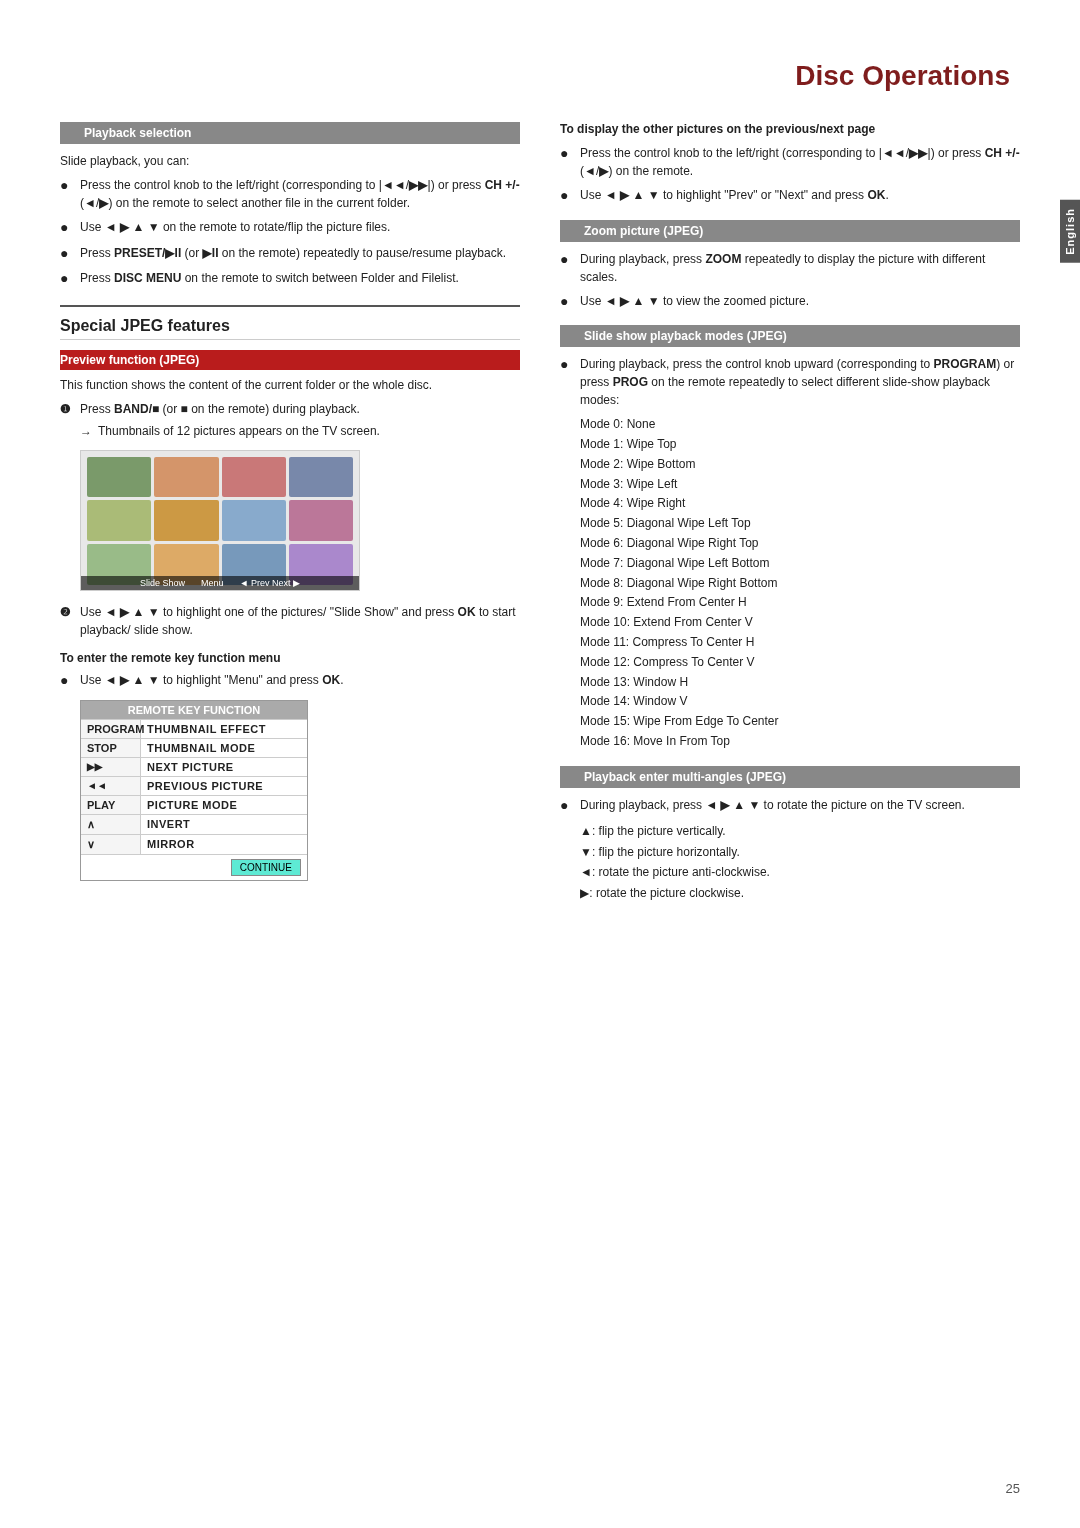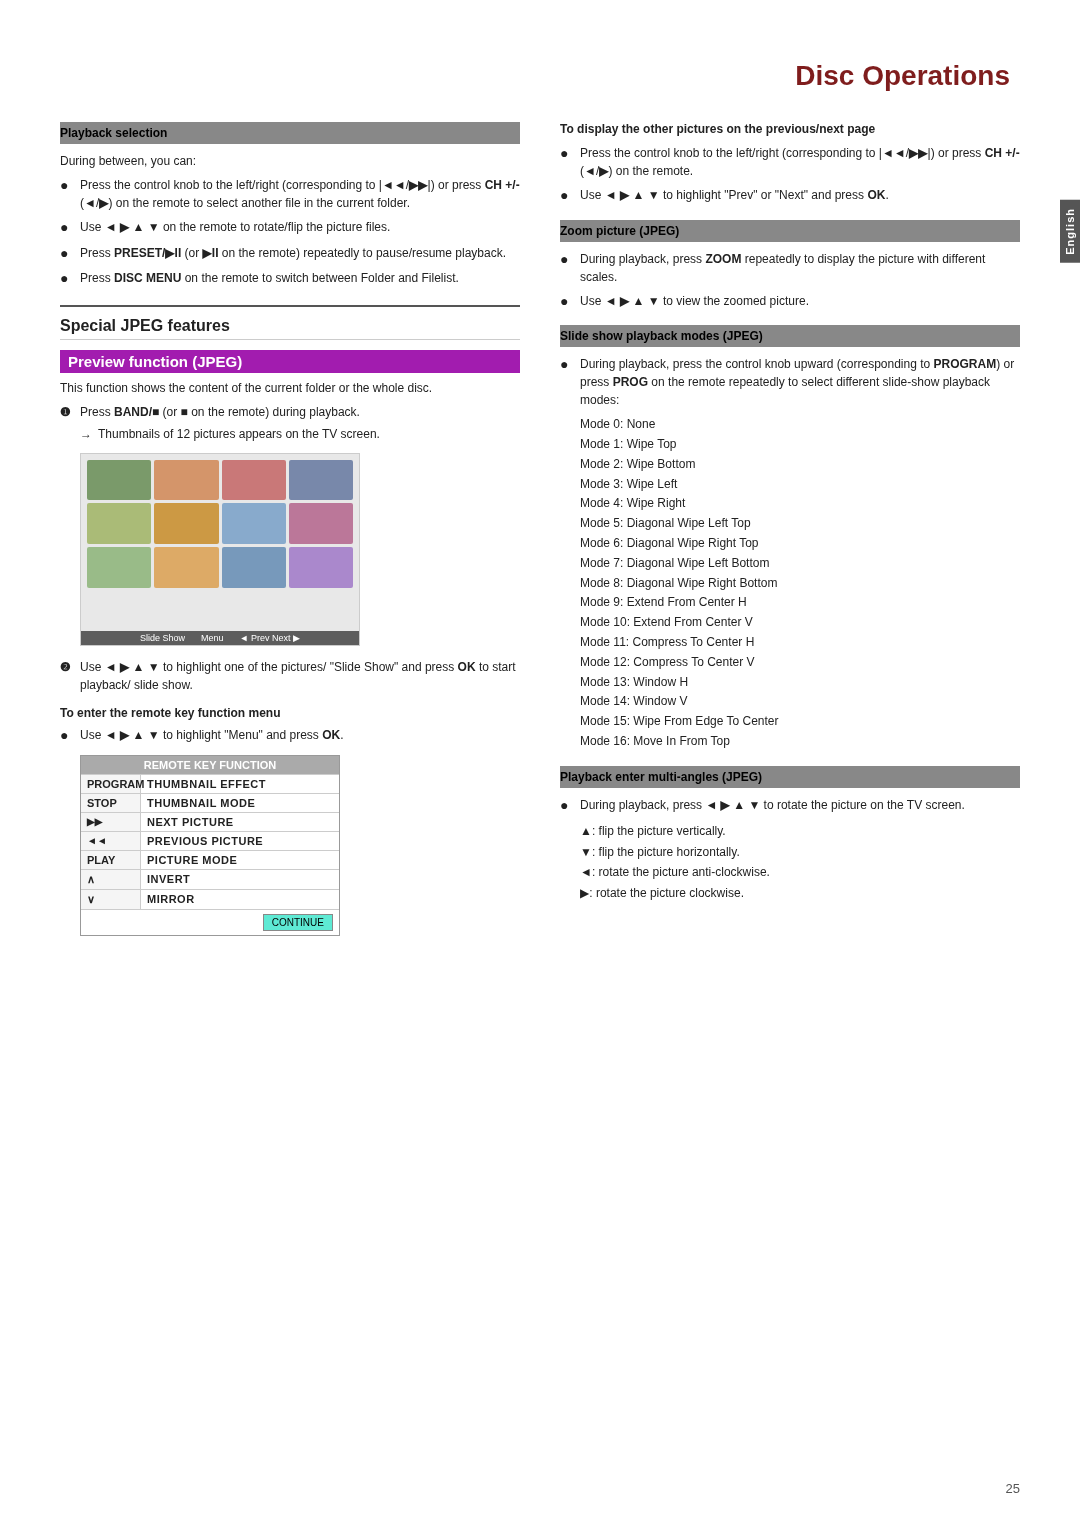--- a/index.html
+++ b/index.html
@@ -58,42 +58,42 @@
     }
 
     .col-right {
       flex: 1;
       min-width: 0;
     }
 
     
     .section-header {
       background: #888;
-      color: #000000;
-      font-size: 12px;
-      font-weight: bold;
-      padding: 4px 0;
+      color: #ffffff;
+      font-size: 12px;
+      font-weight: bold;
+      padding: 4px 24px;
       margin-bottom: 8px;
     }
 
     .section-title-large {
       font-size: 16px;
       font-weight: bold;
       color: #222;
       margin-bottom: 10px;
       padding-bottom: 4px;
       border-bottom: 1px solid #ccc;
     }
 
     .subsection-header {
-      background: #a21caf;
+      background: #b91c1c;
       color: #fff;
-      font-size: 15px;
-      font-weight: bold;
-      padding: 3px 8px;
+      font-size: 12px;
+      font-weight: bold;
+      padding: 3px 0;
       margin-bottom: 6px;
       margin-top: 10px;
     }
 
     
     .bullet-item {
       display: flex;
       align-items: flex-start;
       margin-bottom: 6px;
       font-size: 12px;
@@ -131,21 +131,21 @@
     .arrow-sym {
       margin-right: 6px;
     }
 
     
     .preview-image-area {
       margin: 12px 0;
       border: 1px solid #ccc;
       background: #e8e8e8;
       width: 280px;
-      height: 193px;
+      height: 141px;
       margin-left: 20px;
       position: relative;
       overflow: hidden;
     }
 
     .preview-grid {
       display: grid;
       grid-template-columns: repeat(4, 1fr);
       grid-template-rows: repeat(3, 1fr);
       width: 100%;
@@ -186,21 +186,21 @@
       padding: 2px 6px;
       display: flex;
       justify-content: center;
       gap: 16px;
     }
 
     
     .remote-table {
       margin: 10px 0 10px 20px;
       border: 1px solid #999;
-      width: 260px;
+      width: 228px;
       font-size: 11px;
     }
 
     .remote-table-header {
       background: #aaa;
       color: #fff;
       text-align: center;
       padding: 3px;
       font-weight: bold;
       font-size: 11px;
@@ -287,21 +287,21 @@
   <div class="english-tab">English</div>
 
   <div class="page-title">Disc Operations</div>
 
   <div class="two-col">
 
     <div class="col-left">
 
       <div>
         <div class="section-header">Playback selection</div>
-        <p class="body-text">During between, you can:</p>
+        <p class="body-text">Slide playback, you can:</p>
 
         <div class="bullet-item">
           <span class="bullet-dot">●</span>
           <span class="bullet-text">Press the control knob to the left/right (corresponding to |<b>◄◄</b>/<b>▶▶</b>|) or press <b>CH +/-</b> (<b>◄</b>/<b>▶</b>) on the remote to select another file in the current folder.</span>
         </div>
 
         <div class="bullet-item">
           <span class="bullet-dot">●</span>
           <span class="bullet-text">Use <b>◄ ▶ ▲ ▼</b> on the remote to rotate/flip the picture files.</span>
         </div>

